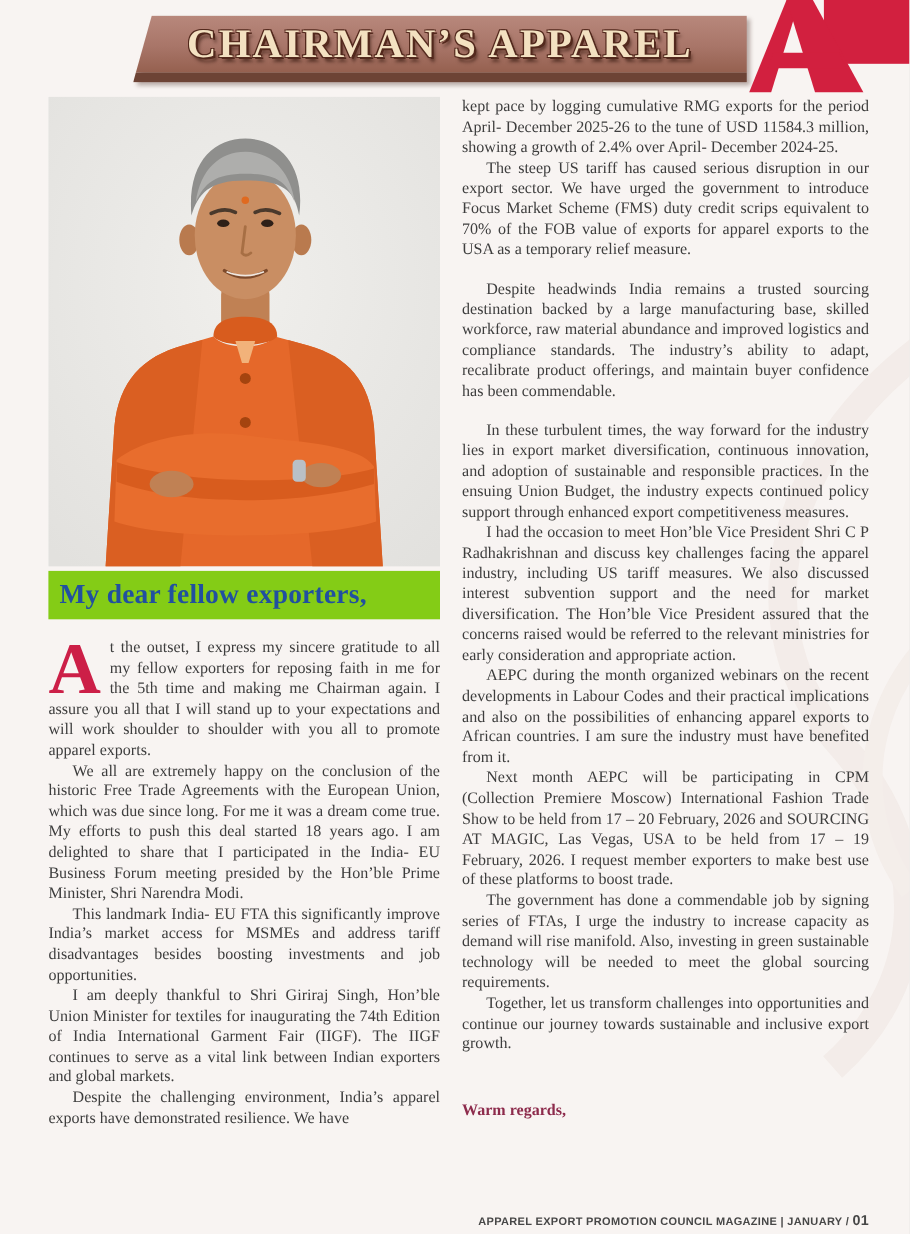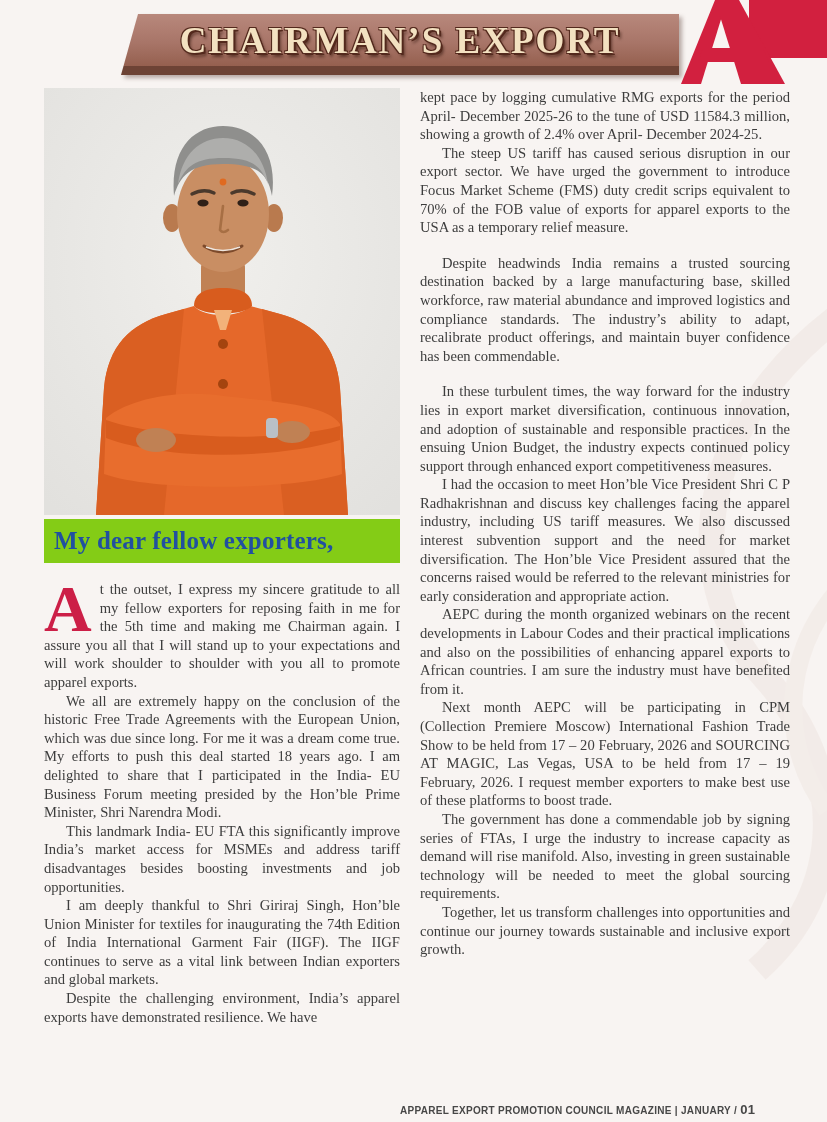--- a/index.html
+++ b/index.html
@@ -58,34 +58,34 @@
     float:left; font-size:66px; line-height:50px; font-weight:bold;
     color:#cc1f47; padding:4px 8px 0 0; font-family:"Liberation Serif",serif;
   }
   .bold-name { font-weight:bold; color:#2f2f2f; }
   
   .signoff { margin-top:42px; }
   .signoff-closing { font-weight:bold; font-size:15.5px; color:#8d2b4c; margin:0; }
   .signoff-name   { font-weight:bold; font-size:16px; color:#3a3a3a; margin:2px 0 0 0; letter-spacing:0.3px; }
   
   .footer {
-    position:absolute; left:400px; width:390px; top:1102px; text-align:left;
+    position:absolute; left:400px; width:390px; top:1102px; text-align:right;
     font-family:"Liberation Sans", sans-serif; font-weight:bold;
     font-size:10px; letter-spacing:0.3px; color:#474747; white-space:nowrap;
   }
   .footer .pageno { font-size:13px; }
 </style>
 </head>
 <body>
 
 <div class="page">
 
   <div class="banner-wrap">
     <div class="banner">
-      <span class="banner-title">CHAIRMAN’S EXPORT</span>
+      <span class="banner-title">CHAIRMAN’S APPAREL</span>
     </div>
   </div>
 
   <svg class="logo" viewBox="0 0 150 84" aria-hidden="true">
     <rect x="72" y="0" width="78" height="58" fill="#d2203f"></rect>
     <polygon points="38,0 50,0 24,84 4,84" fill="#d2203f"></polygon>
     <polygon points="38,0 62,0 108,84 64,84" fill="#d2203f"></polygon>
     <polygon points="26,48 86,48 92,62 21,62" fill="#d2203f"></polygon>
   </svg>
 
@@ -171,20 +171,21 @@
       <p class="indent">The steep US tariff has caused serious disruption in our export sector. We have urged the government to introduce Focus Market Scheme (FMS) duty credit scrips equivalent to 70% of the FOB value of exports for apparel exports to the USA as a temporary relief measure.</p>
       <p class="indent gap-before">Despite headwinds India remains a trusted sourcing destination backed by a large manufacturing base, skilled workforce, raw material abundance and improved logistics and compliance standards. The industry’s ability to adapt, recalibrate product offerings, and maintain buyer confidence has been commendable.</p>
       <p class="indent gap-before">In these turbulent times, the way forward for the industry lies in export market diversification, continuous innovation, and adoption of sustainable and responsible practices. In the ensuing Union Budget, the industry expects continued policy support through enhanced export competitiveness measures.</p>
       <p class="indent">I had the occasion to meet Hon’ble Vice President Shri C P Radhakrishnan and discuss key challenges facing the apparel industry, including US tariff measures. We also discussed interest subvention support and the need for market diversification. The Hon’ble Vice President assured that the concerns raised would be referred to the relevant ministries for early consideration and appropriate action.</p>
       <p class="indent">AEPC during the month organized webinars on the recent developments in Labour Codes and their practical implications and also on the possibilities of enhancing apparel exports to African countries. I am sure the industry must have benefited from it.</p>
       <p class="indent">Next month AEPC will be participating in CPM (Collection Premiere Moscow) International Fashion Trade Show to be held from 17 – 20 February, 2026 and SOURCING AT MAGIC, Las Vegas, USA to be held from 17 – 19 February, 2026. I request member exporters to make best use of these platforms to boost trade.</p>
       <p class="indent">The government has done a commendable job by signing series of FTAs, I urge the industry to increase capacity as demand will rise manifold. Also, investing in green sustainable technology will be needed to meet the global sourcing requirements.</p>
       <p class="indent">Together, let us transform challenges into opportunities and continue our journey towards sustainable and inclusive export growth.</p>
 
       <div class="signoff">
+        <p class="signoff-closing">Warm regards,</p>
       </div>
     </div>
   </div>
 
   <div class="footer">
     <span>APPAREL EXPORT PROMOTION COUNCIL MAGAZINE | JANUARY /</span>
     <span class="pageno">01</span>
   </div>
 
 </div>

